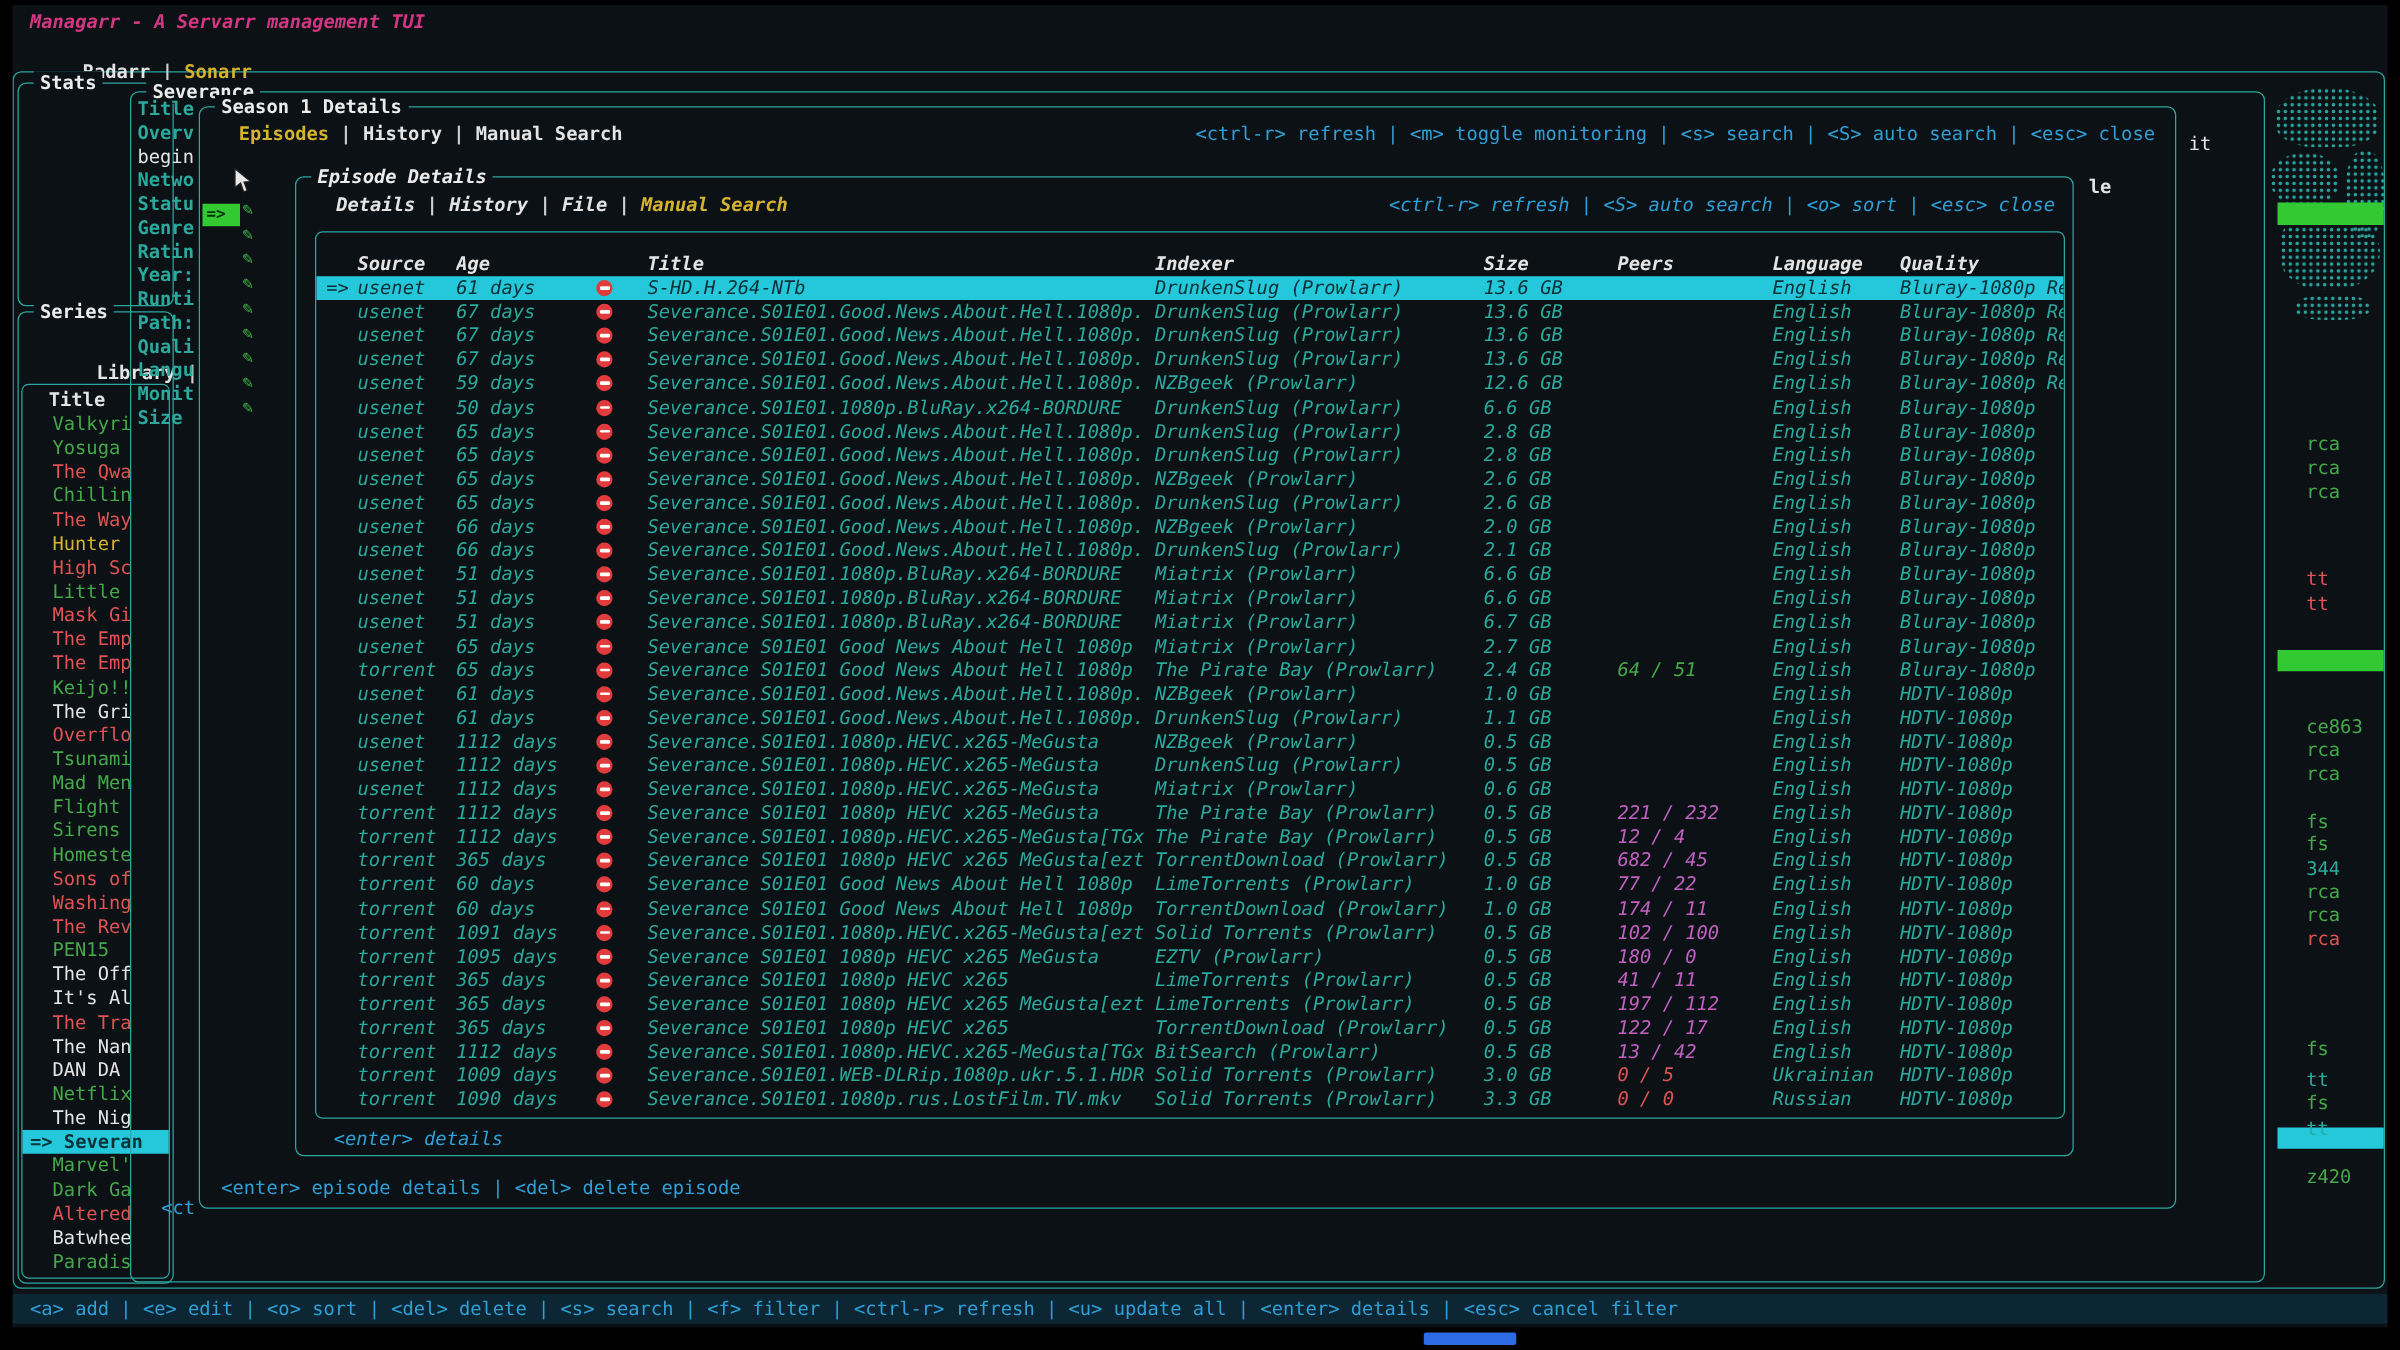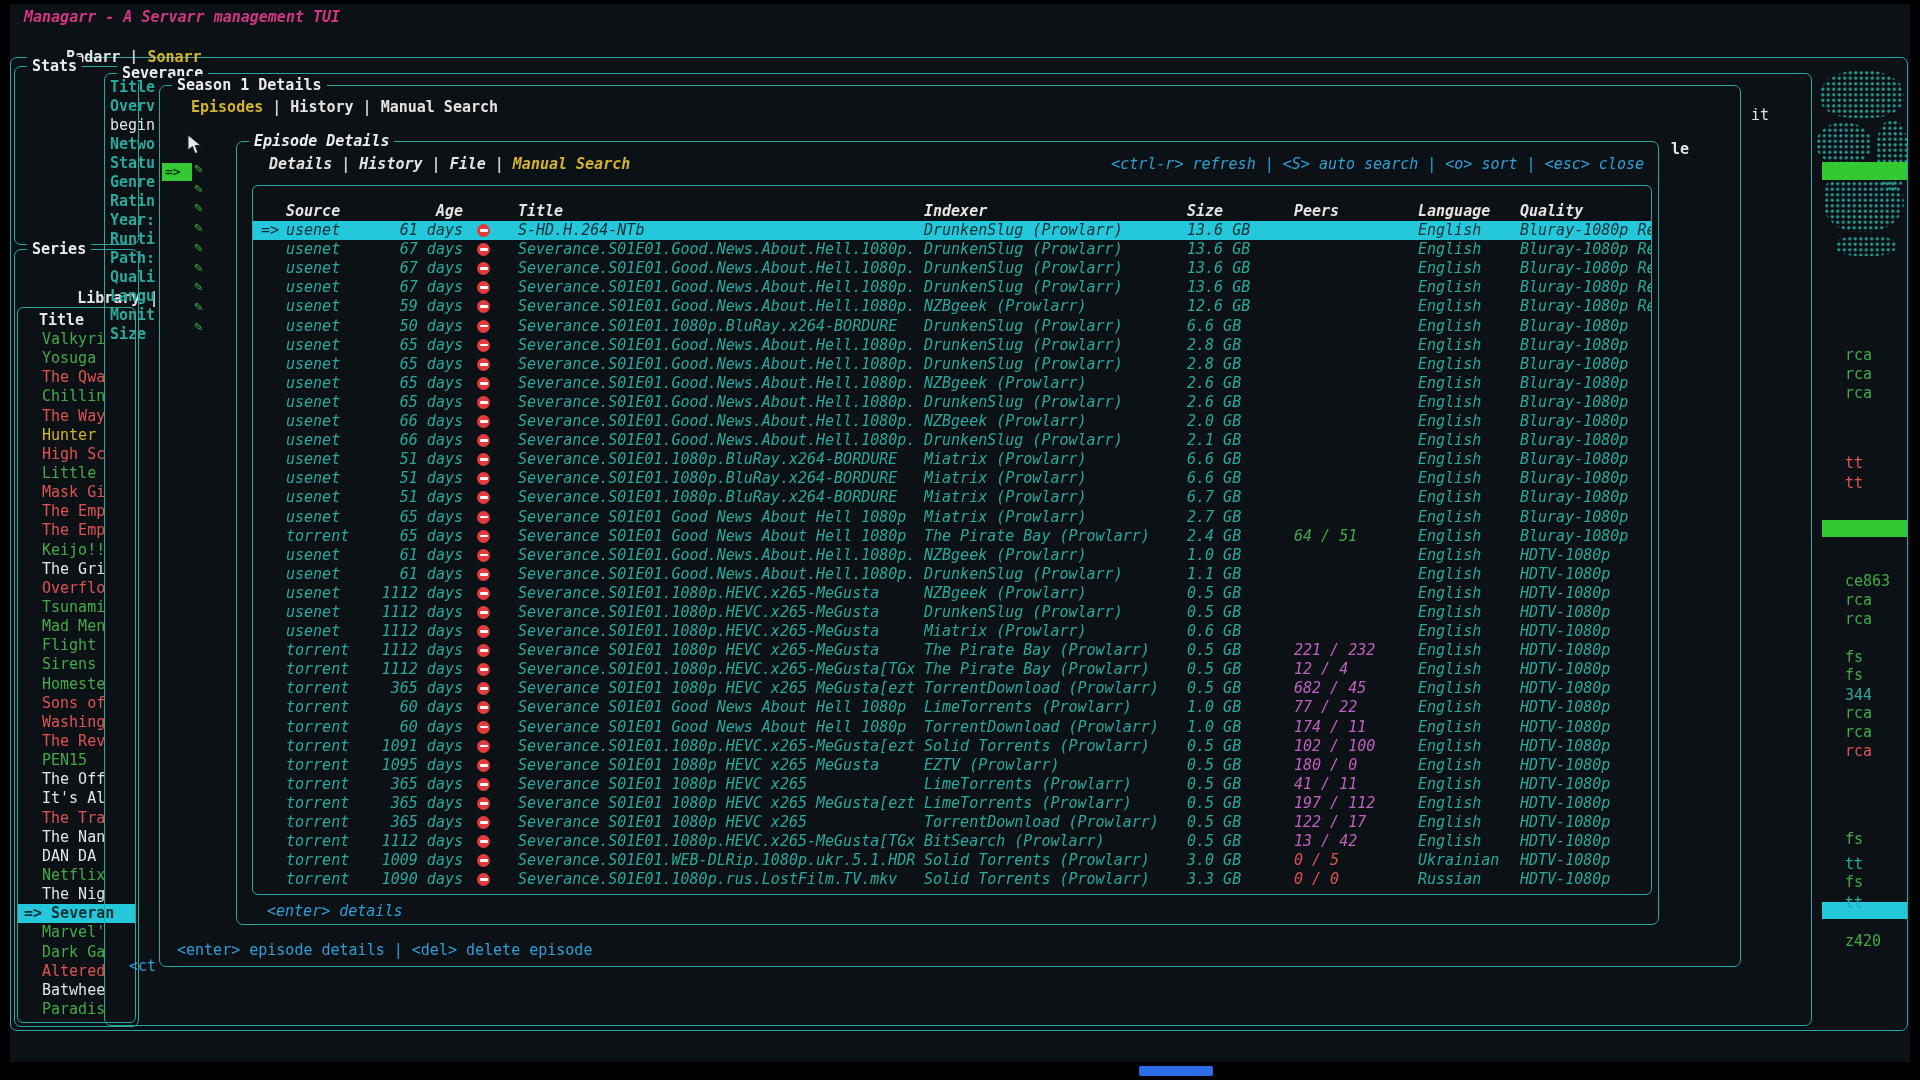--- a/index.html
+++ b/index.html
@@ -90,21 +90,21 @@
   
   .episode-modal { left:226px; top:137px; width:1423px; height:784px;font-style:italic; }
   .episode-modal .modal-tabs { left:32px; top:13px; }
   .episode-modal .modal-help { right:14px; top:13px; }
   .rel-table { left:15px; top:43px; width:1400px; height:710px;
     border-radius:6px; padding-top:16px; overflow:hidden; }
   .rrow { display:flex; height:19.1px; line-height:19px; white-space:pre; }
   .rrow > span { overflow:hidden; flex:0 0 auto; }
   .c0 { width:33px; padding-left:8px; }
   .c1 { width:79px; }
-  .c2 { width:98px;text-align:right; }
+  .c2 { width:98px; }
   .c3 { width:55px; padding-left:14px; }
   .c4 { width:406px; }
   .c5 { width:263px; }
   .c6 { width:107px; }
   .c7 { width:124px; }
   .c8 { width:102px; }
   .c9 { flex:1 1 auto !important; min-width:0; }
   .rrow.sel { background:#25c7da; }
   .rrow.sel > span { color:#093036 !important; }
   .rej { display:inline-block; width:13px; height:13px; border-radius:50%;
@@ -235,20 +235,21 @@
       <span class="frag rfrag green" style="top: 869px;">fs</span>
       <span class="frag rfrag teal" style="top: 890px;">tt</span>
       <span class="frag rfrag green" style="top: 928px;">z420</span>
     </div>
   <span class="frag white" style="left:1741px;top:102px;">it</span>
   <span class="frag blue" style="left:119px;top:953px;">&lt;ct</span>
 
   <div class="box modal season-modal">
     <span class="box-title">Season 1 Details</span>
     <div class="modal-tabs" id="season-tabs"><span class="tab yellow">Episodes</span><span class="sep"> | </span><span class="tab white">History</span><span class="sep"> | </span><span class="tab white">Manual Search</span></div>
+    <div class="modal-help blue">&lt;ctrl-r&gt; refresh | &lt;m&gt; toggle monitoring | &lt;s&gt; search | &lt;S&gt; auto search | &lt;esc&gt; close</div>
     <div class="sel-bar"><span>=&gt;</span></div>
     <div id="monitor-icons">
         <span class="pencil" style="top: 75px;">✎</span>
         <span class="pencil" style="top: 94.7px;">✎</span>
         <span class="pencil" style="top: 114.4px;">✎</span>
         <span class="pencil" style="top: 134.1px;">✎</span>
         <span class="pencil" style="top: 153.8px;">✎</span>
         <span class="pencil" style="top: 173.5px;">✎</span>
         <span class="pencil" style="top: 193.2px;">✎</span>
         <span class="pencil" style="top: 212.9px;">✎</span>
@@ -298,19 +299,20 @@
           <div class="rrow"><span class="c0 teal"></span><span class="c1 teal">torrent</span><span class="c2 teal">365 days</span><span class="c3"><span class="rej"></span></span><span class="c4 teal">Severance S01E01 1080p HEVC x265 MeGusta[ezt</span><span class="c5 teal">LimeTorrents (Prowlarr)</span><span class="c6 teal">0.5 GB</span><span class="c7 magenta">197 / 112</span><span class="c8 teal">English</span><span class="c9 teal">HDTV-1080p</span></div>
           <div class="rrow"><span class="c0 teal"></span><span class="c1 teal">torrent</span><span class="c2 teal">365 days</span><span class="c3"><span class="rej"></span></span><span class="c4 teal">Severance S01E01 1080p HEVC x265</span><span class="c5 teal">TorrentDownload (Prowlarr)</span><span class="c6 teal">0.5 GB</span><span class="c7 magenta">122 / 17</span><span class="c8 teal">English</span><span class="c9 teal">HDTV-1080p</span></div>
           <div class="rrow"><span class="c0 teal"></span><span class="c1 teal">torrent</span><span class="c2 teal">1112 days</span><span class="c3"><span class="rej"></span></span><span class="c4 teal">Severance.S01E01.1080p.HEVC.x265-MeGusta[TGx</span><span class="c5 teal">BitSearch (Prowlarr)</span><span class="c6 teal">0.5 GB</span><span class="c7 magenta">13 / 42</span><span class="c8 teal">English</span><span class="c9 teal">HDTV-1080p</span></div>
           <div class="rrow"><span class="c0 teal"></span><span class="c1 teal">torrent</span><span class="c2 teal">1009 days</span><span class="c3"><span class="rej"></span></span><span class="c4 teal">Severance.S01E01.WEB-DLRip.1080p.ukr.5.1.HDR</span><span class="c5 teal">Solid Torrents (Prowlarr)</span><span class="c6 teal">3.0 GB</span><span class="c7 red">0 / 5</span><span class="c8 teal">Ukrainian</span><span class="c9 teal">HDTV-1080p</span></div>
           <div class="rrow"><span class="c0 teal"></span><span class="c1 teal">torrent</span><span class="c2 teal">1090 days</span><span class="c3"><span class="rej"></span></span><span class="c4 teal">Severance.S01E01.1080p.rus.LostFilm.TV.mkv</span><span class="c5 teal">Solid Torrents (Prowlarr)</span><span class="c6 teal">3.3 GB</span><span class="c7 red">0 / 0</span><span class="c8 teal">Russian</span><span class="c9 teal">HDTV-1080p</span></div>
         </div>
     </div>
     <div class="episode-footer blue">&lt;enter&gt; details</div>
   </div>
 
+  <div class="statusbar blue">&lt;a&gt; add | &lt;e&gt; edit | &lt;o&gt; sort | &lt;del&gt; delete | &lt;s&gt; search | &lt;f&gt; filter | &lt;ctrl-r&gt; refresh | &lt;u&gt; update all | &lt;enter&gt; details | &lt;esc&gt; cancel filter</div>
 
   <svg class="cursor" width="16" height="22" viewBox="0 0 16 22">
     <path d="M1 1 L1 16 L5.5 12.5 L8 19.5 L10.8 18.4 L8.2 11.6 L13.5 11.2 Z" fill="#e8e8e8" stroke="#222222" stroke-width="1"></path>
   </svg>
 </div>
 
 <div class="chip"></div>
 
 </body></html>

